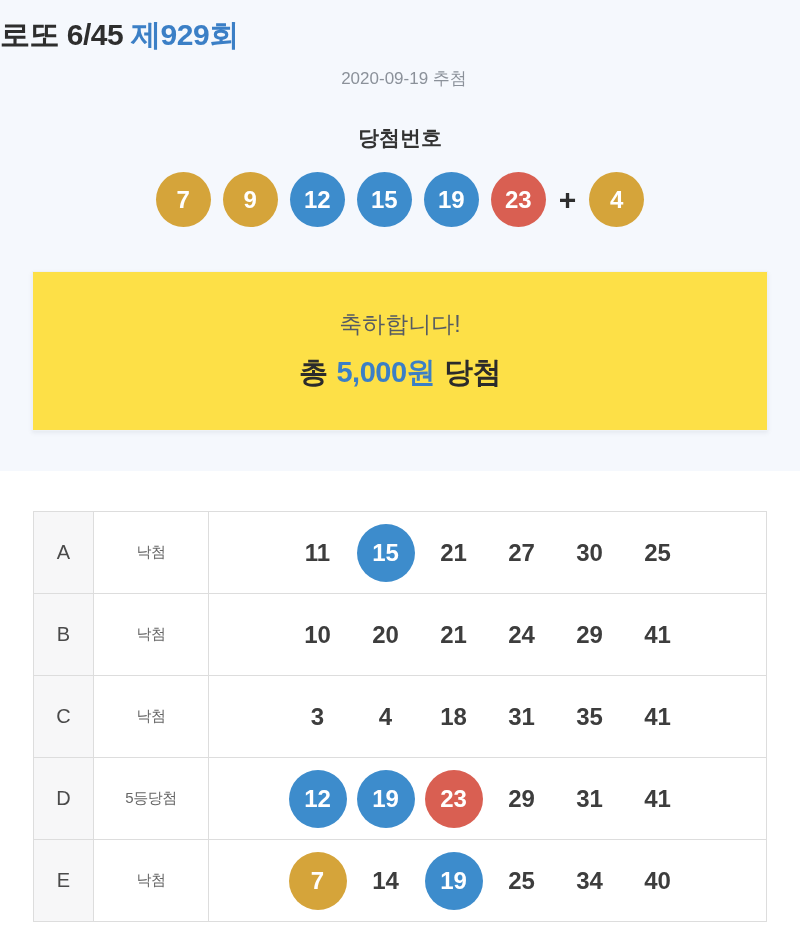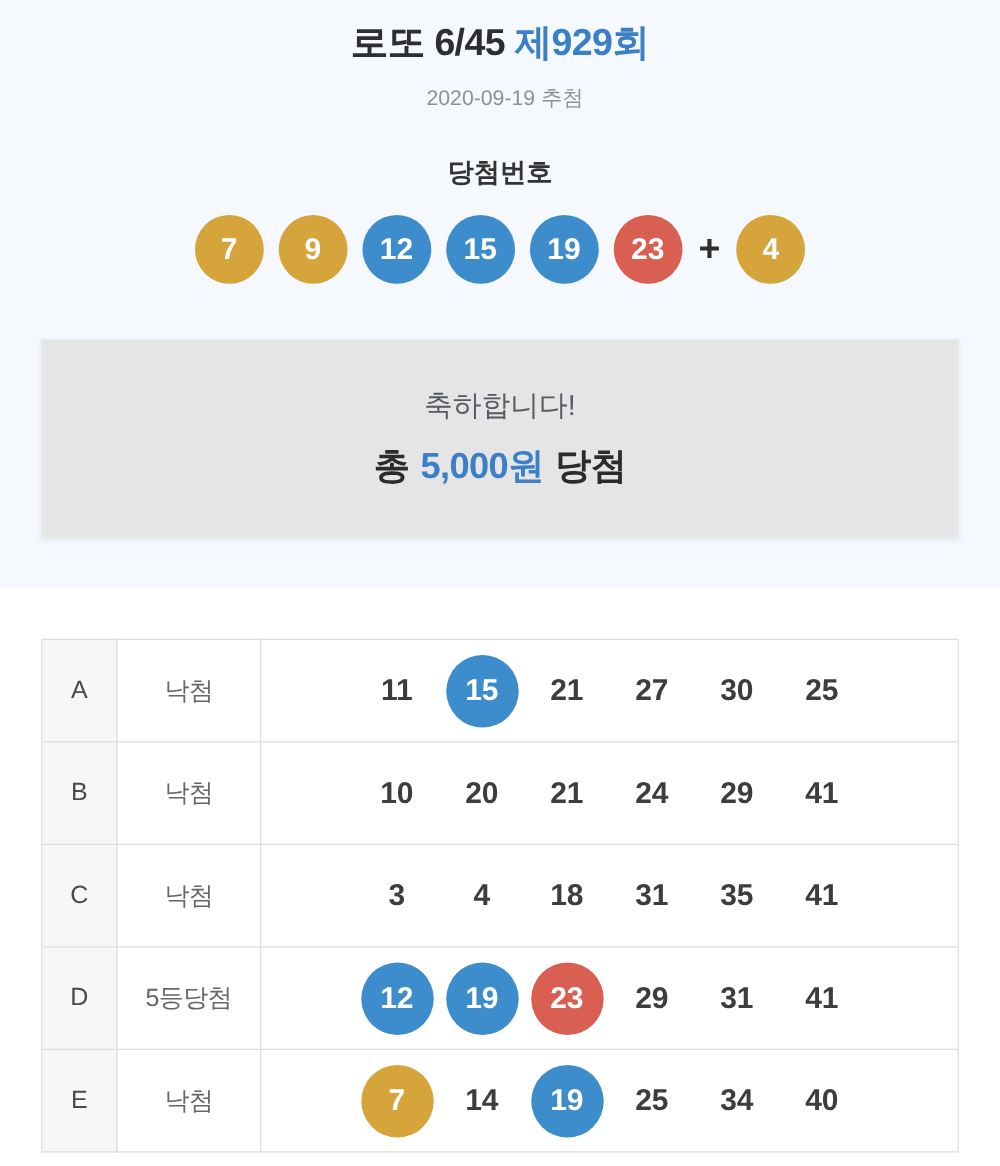--- a/index.html
+++ b/index.html
@@ -6,55 +6,55 @@
   html,body { width:800px; }
   body {
     height:933px;
     background:#ffffff;
     font-family:"Liberation Sans","DejaVu Sans",sans-serif;
     overflow:hidden;
   }
   
   .top-section { background:#f5f8fd; padding:16px 0 40px; }
   .title {
-    text-align:center; font-size:30px; font-weight:bold;
+    font-size:30px; font-weight:bold;
     color:#2e2e2e; letter-spacing:-0.5px; line-height:38px;
   }
   .title .round { color:#3b7fc6; }
   .draw-date { text-align:center; font-size:17px; color:#8b919a; margin-top:13px;padding-left:8px; }
   .winning-label { text-align:center; font-size:21px; font-weight:bold; color:#333; margin-top:34px; }
   .balls-row { display:flex; justify-content:center; align-items:center; margin-top:20px; }
   .ball {
     width:55px; height:55px; border-radius:50%;
     display:flex; align-items:center; justify-content:center;
     font-size:24px; font-weight:bold; color:#fff; margin:0 6px;
     background:#bbb;
   }
   .ball[data-color="gold"] { background:#d5a43a; }
   .ball[data-color="blue"] { background:#3d8ccc; }
   .ball[data-color="red"]  { background:#d95f52; }
   .plus { font-size:30px; font-weight:bold; color:#2e2e2e; margin:0 7px; }
   
   .result-card {
-    margin:44px 32px 0; height:160px; background:#e5e5e5;
+    margin:44px 32px 0; height:160px; background:#fde047;
     border:1px solid #eef1f5; box-shadow:0 2px 4px rgba(120,130,150,0.12);
     display:flex; flex-direction:column; justify-content:center; align-items:center;
   }
   .congrats { font-size:23px; color:#565b63; }
   .prize-line {
     margin-top:13px; display:flex; gap:9px;
     font-size:29px; font-weight:bold; color:#2b2b2b; letter-spacing:-0.5px;
   }
   .prize-amount { color:#3b7fc6; }
   
   .table-section { background:#ffffff; padding:40px 33px 0; }
   table { border-collapse:collapse; width:734px; table-layout:fixed; }
   td { border:1px solid #dddddd; height:82px; }
   .col-game  { width:60px;  background:#f7f7f8; text-align:center; font-size:20px; color:#4a4a4a; }
-  .col-status{ width:115px; text-align:center; font-size:20px; color:#666; letter-spacing:-0.5px; }
+  .col-status{ width:115px; text-align:center; font-size:15px; color:#666; letter-spacing:-0.5px; }
   .nums { display:flex; justify-content:center; }
   .cell-num {
     width:58px; height:58px; margin:0 5px; border-radius:50%;
     display:flex; align-items:center; justify-content:center;
     font-size:24px; font-weight:bold; color:#3d3d3d;
   }
   .cell-num[data-color="gold"] { background:#d5a43a; color:#fff; }
   .cell-num[data-color="blue"] { background:#3d8ccc; color:#fff; }
   .cell-num[data-color="red"]  { background:#d95f52; color:#fff; }
 </style>

